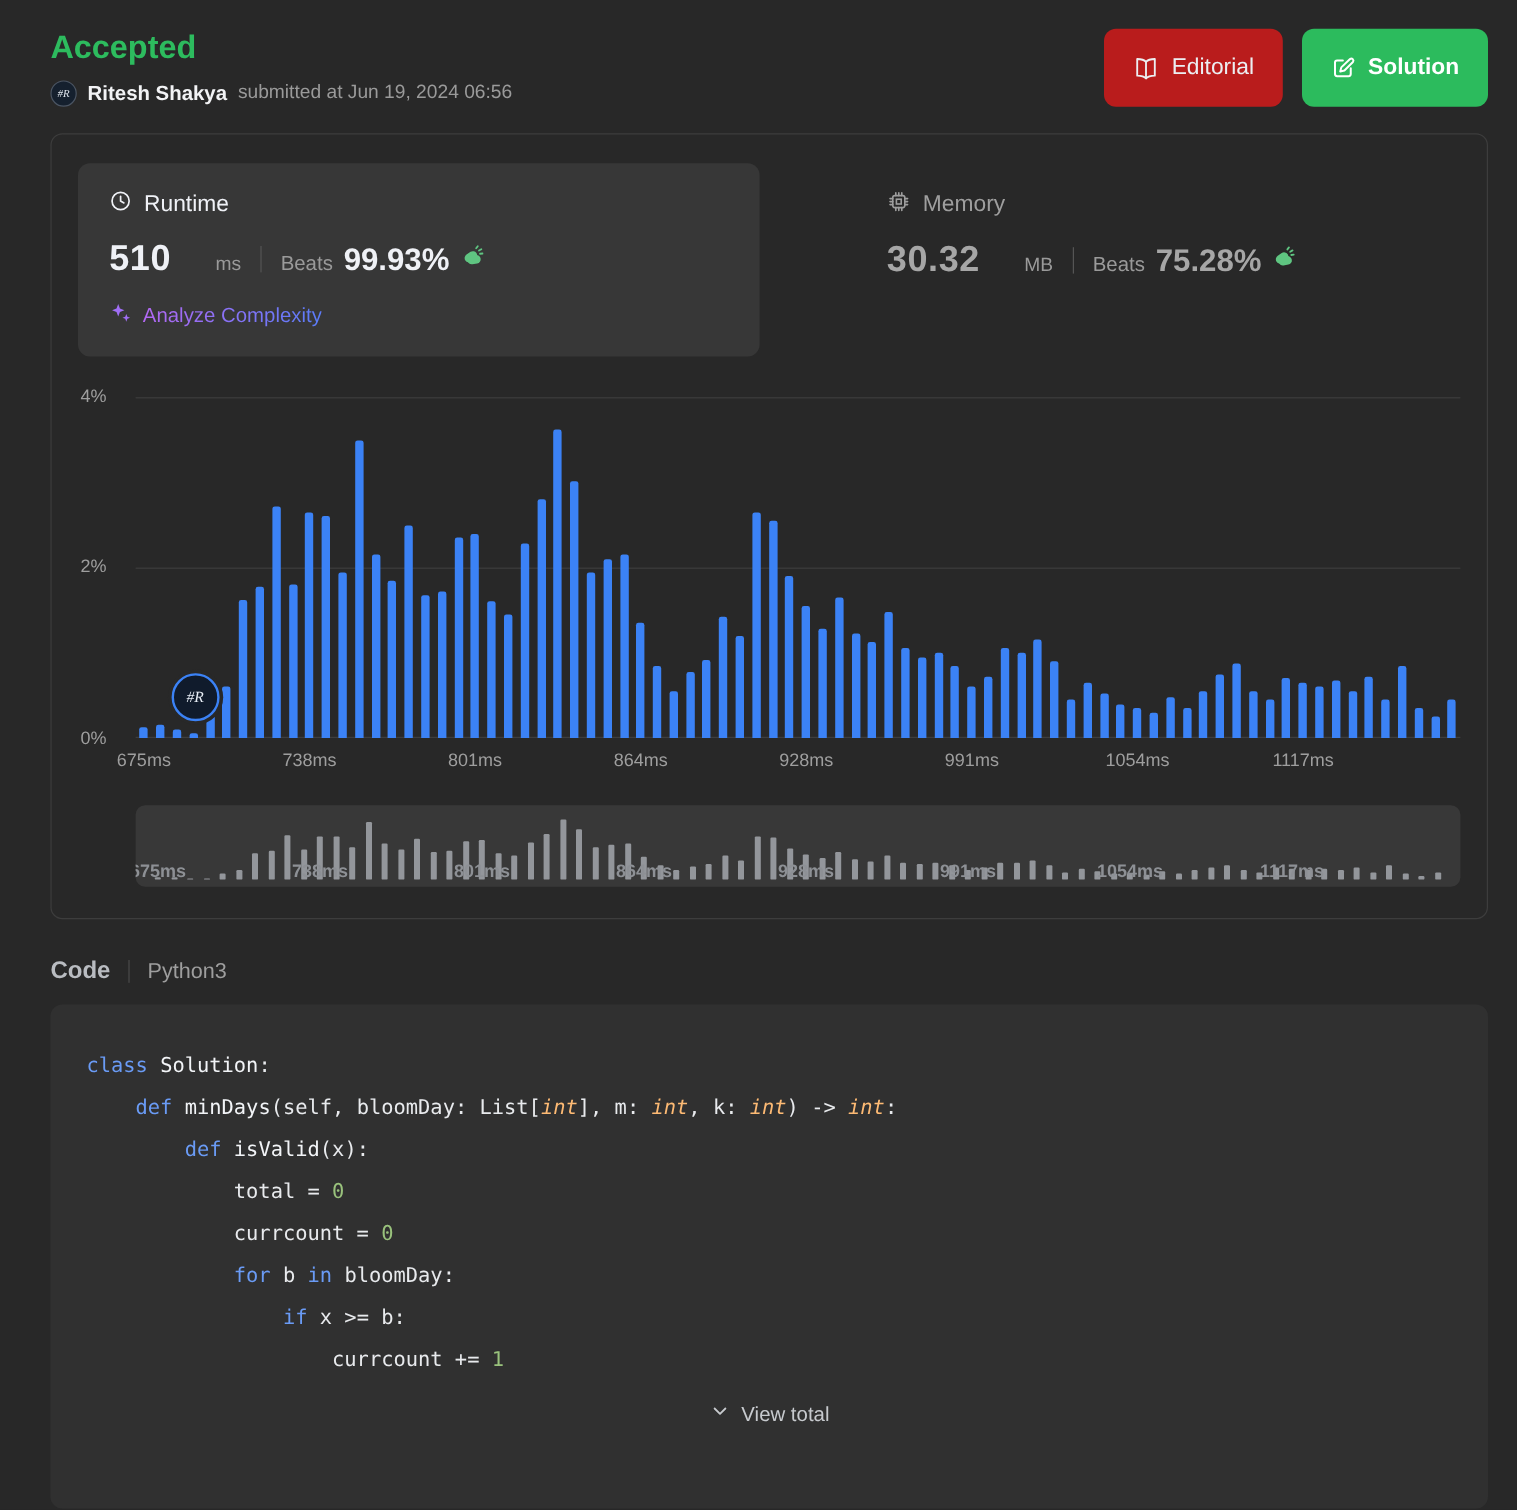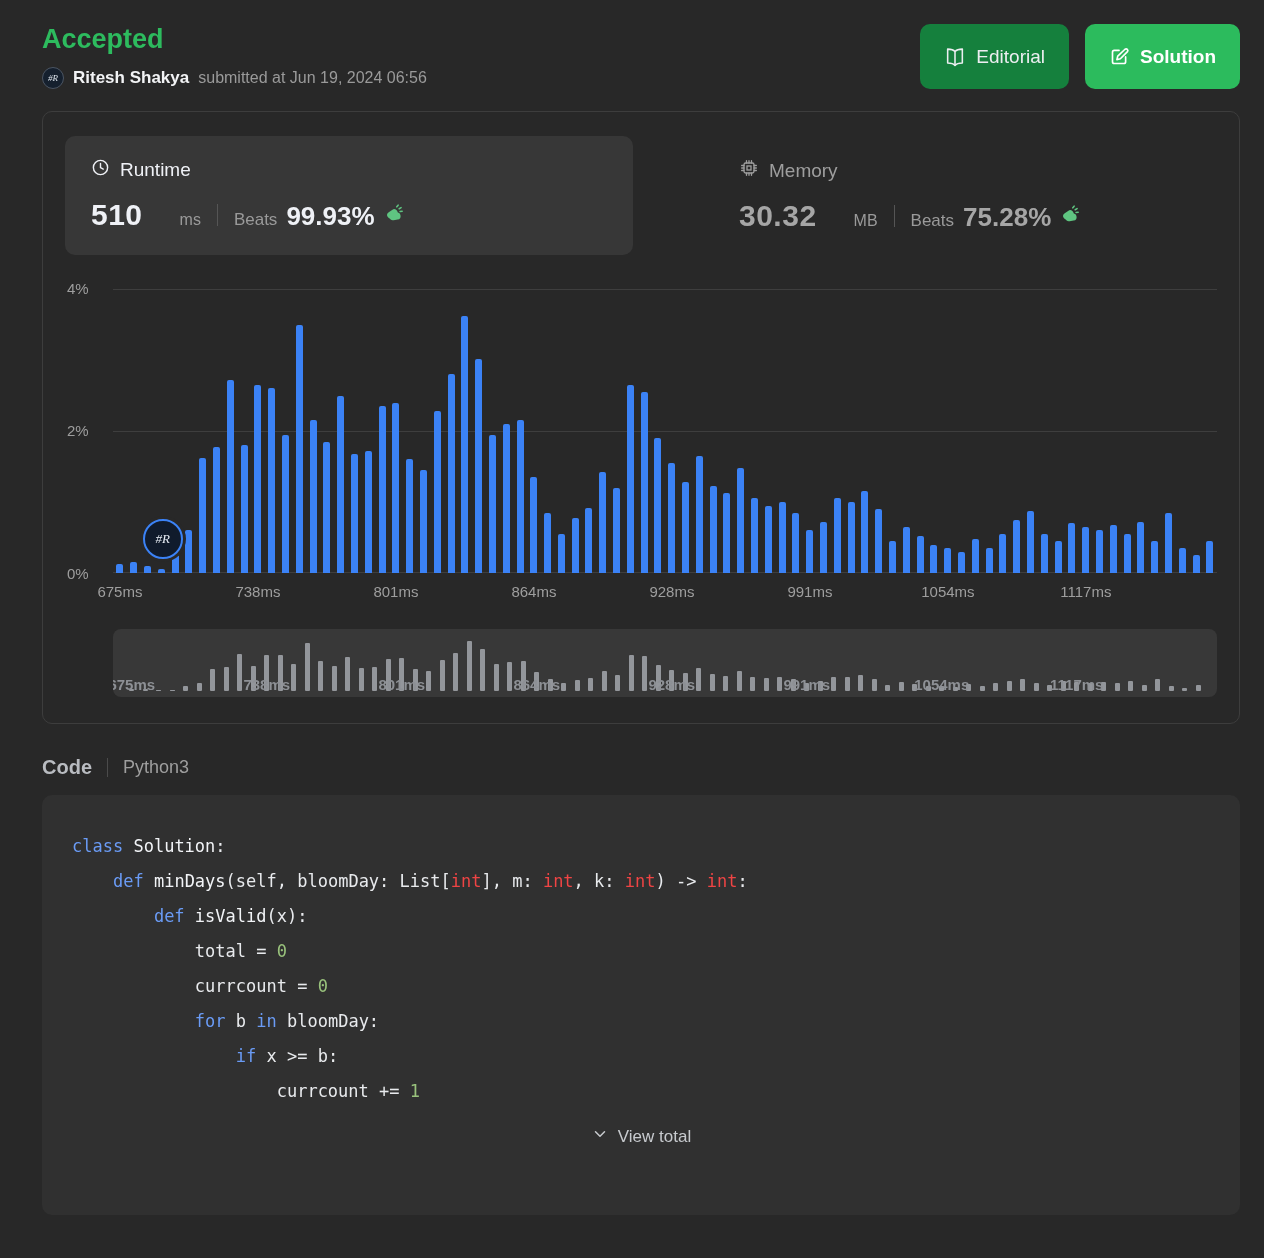--- a/index.html
+++ b/index.html
@@ -22,21 +22,21 @@
   }
   .avatar.sm { width: 22px; height: 22px; font-size: 9px; }
   .user { font-size: 17px; font-weight: 700; color: #f2f3f5; }
   .submitted { font-size: 16px; color: #9a9a9a; }
   .top-actions { display: flex; gap: 16px; }
   .btn {
     display: inline-flex; align-items: center; gap: 10px;
     border: none; border-radius: 10px; padding: 13px 24px;
     font-family: "Liberation Sans", sans-serif; font-size: 19px; cursor: pointer;
   }
-  .btn.editorial { background: #15803d; color: #eceef1; }
+  .btn.editorial { background: #b91c1c; color: #eceef1; }
   .btn.solution { background: #2cbb5d; color: #ffffff; font-weight: 600; }
   .btn svg { display: block; }
 
   
   .panel {
     margin-top: 22px; border: 1px solid #3d3d3d; border-radius: 10px;
     padding: 24px 22px 26px;
   }
   .stats-row { display: flex; gap: 80px; }
   .stat-card { border-radius: 10px; padding: 22px 26px; }
@@ -103,21 +103,21 @@
   .code-divider { width: 1px; height: 19px; background: #4b4b4b; }
   .code-lang { font-size: 18px; color: #9e9e9e; }
   .code-block {
     background: #303030; border-radius: 10px; padding: 34px 30px 18px;
     min-height: 420px; position: relative;
   }
   .code-line { white-space: pre; font-family: "DejaVu Sans Mono", monospace; font-size: 17px; line-height: 35px; }
   .tok-p   { color: #e8eaed; }
   .tok-n   { color: #f2f4f7; }
   .tok-k   { color: #6a9bf5; }
-  .tok-t   { color: #ef4444; }
+  .tok-t   { color: #fdba74; font-style: italic; }
   .tok-num { color: #99c27c; }
   .view-more {
     margin-top: 16px; display: flex; align-items: center; justify-content: center; gap: 9px;
     color: #c7cace; font-size: 17px; cursor: pointer;
   }
 </style>
 </head>
 <body>
 
 <div class="page">
@@ -180,20 +180,29 @@
                   <rect x="2.4" y="5.4" width="9.4" height="6" rx="3" transform="rotate(-34 7.1 8.4)"></rect>
                   <rect x="4.6" y="7.4" width="9.4" height="6" rx="3" transform="rotate(-10 9.3 10.4)"></rect>
                 </g>
                 <g stroke="#5fc581" stroke-width="1.3" stroke-linecap="round" fill="none">
                   <path d="M10.8 2.4l1.1-1.4"></path>
                   <path d="M12.8 4l1.6-.9"></path>
                   <path d="M13.5 6.3l1.8-.2"></path>
                 </g>
               </svg>
           </span>
+        </div>
+        <div class="analyze">
+          <span>
+            <svg width="19" height="19" viewBox="0 0 24 24" fill="#a06ef5">
+                <path d="M9.5 3l1.8 4.7 4.7 1.8-4.7 1.8L9.5 16l-1.8-4.7L3 9.5l4.7-1.8z"></path>
+                <path d="M18 13.5l1.1 2.9 2.9 1.1-2.9 1.1L18 21.5l-1.1-2.9-2.9-1.1 2.9-1.1z"></path>
+              </svg>
+          </span>
+          <span class="grad-text">Analyze Complexity</span>
         </div>
       </div>
 
       <div class="stat-card memory">
         <div class="stat-head">
           <span>
             <svg width="20" height="20" viewBox="0 0 24 24" fill="none" stroke="#9e9e9e" stroke-width="1.6" stroke-linecap="round">
                 <rect x="6" y="6" width="12" height="12" rx="2"></rect>
                 <rect x="9.6" y="9.6" width="4.8" height="4.8"></rect>
                 <path d="M9 6V3.2M12 6V3.2M15 6V3.2M9 20.8V18M12 20.8V18M15 20.8V18M6 9H3.2M6 12H3.2M6 15H3.2M20.8 9H18M20.8 12H18M20.8 15H18"></path>

